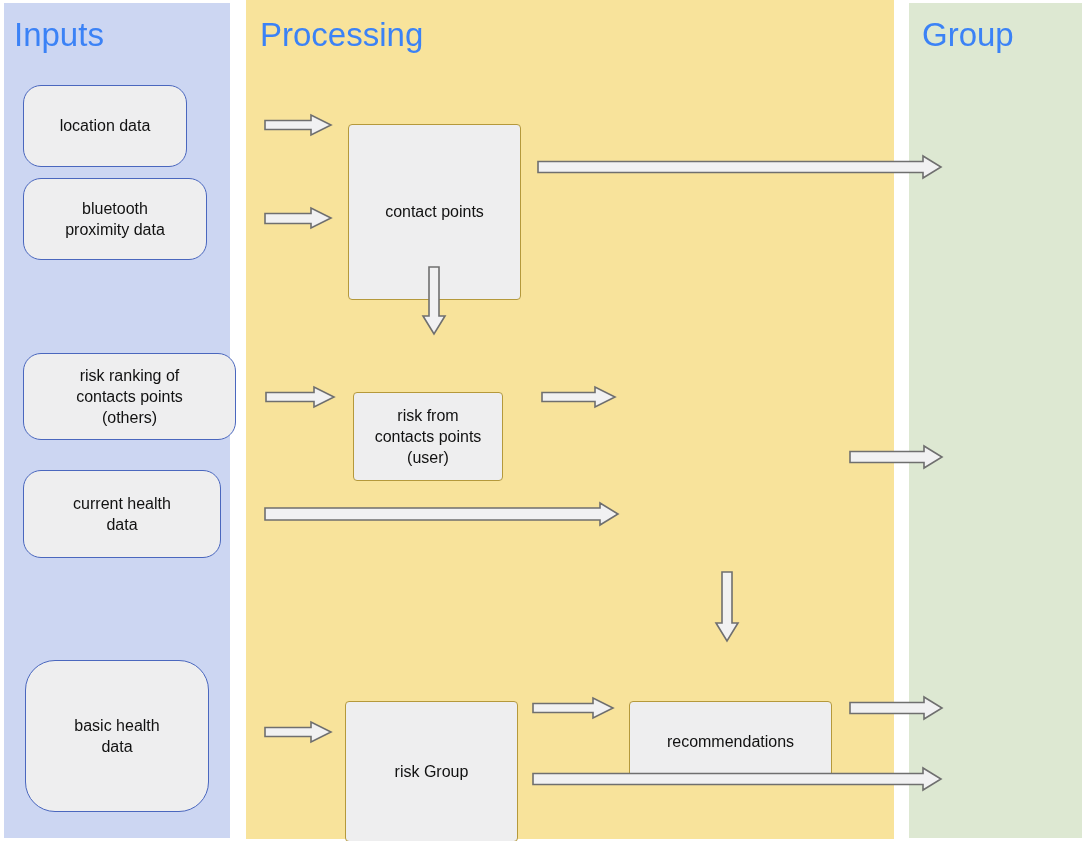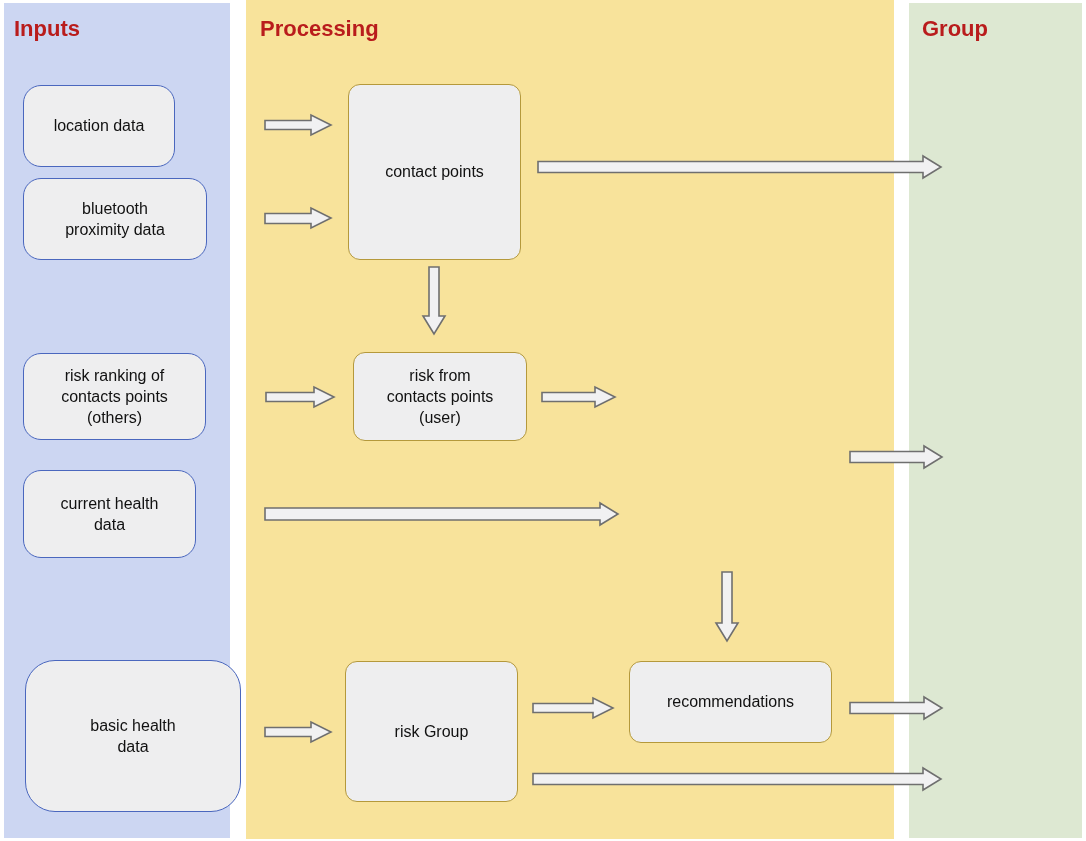--- a/index.html
+++ b/index.html
@@ -7,41 +7,41 @@
     position:relative;width:1086px;height:841px;background:#ffffff;overflow:hidden;
     font-family:"Liberation Sans",sans-serif;color:#111111;
     --inputs-bg:#ccd6f2;--processing-bg:#f8e39b;--output-bg:#dde8d2;
     --node-fill:#eeeeef;--input-border:#4a67be;--process-border:#b5993b;
     --arrow-fill:#f1f1f2;--arrow-stroke:#6f6f6f;
   }
   .col{position:absolute;}
   .col-inputs{left:4px;top:3px;width:226px;height:835px;background:var(--inputs-bg);}
   .col-processing{left:246px;top:0px;width:648px;height:839px;background:var(--processing-bg);}
   .col-output{left:909px;top:3px;width:173px;height:835px;background:var(--output-bg);}
-  .col-header{position:absolute;font-size:22px;font-weight:700;color:#b91c1c;white-space:nowrap;}
+  .col-header{position:absolute;font-size:33px;font-weight:400;color:#3b82f6;white-space:nowrap;}
   .hdr-inputs{left:14px;top:16px;}
   .hdr-processing{left:260px;top:16px;text-align:center;}
   .hdr-output{left:922px;top:16px;}
   .node{
     position:absolute;display:flex;align-items:center;justify-content:center;
     text-align:center;font-size:16px;line-height:1.32;white-space:pre-line;
     background:var(--node-fill);box-sizing:border-box;padding:2px 6px;
   }
   .node-input{border:1.6px solid var(--input-border);border-radius:18px;}
   .node-input.big-radius{border-radius:30px;}
-  .node-process{border:1.2px solid var(--process-border);border-radius:12px;}
+  .node-process{border:1.2px solid var(--process-border);border-radius:4px;margin-top:40px;}
   
-  .n-location{left:23px;top:85px;width:152px;height:82px;}
+  .n-location{left:23px;top:85px;width:164px;height:82px;}
   .n-bluetooth{left:23px;top:178px;width:184px;height:82px;}
-  .n-riskranking{left:23px;top:353px;width:183px;height:87px;}
-  .n-currenthealth{left:23px;top:470px;width:173px;height:88px;}
-  .n-basichealth{left:25px;top:660px;width:216px;height:152px;}
+  .n-riskranking{left:23px;top:353px;width:213px;height:87px;}
+  .n-currenthealth{left:23px;top:470px;width:198px;height:88px;}
+  .n-basichealth{left:25px;top:660px;width:184px;height:152px;}
   
   .n-contactpoints{left:348px;top:84px;width:173px;height:176px;}
-  .n-riskfrom{left:353px;top:352px;width:174px;height:89px;}
+  .n-riskfrom{left:353px;top:352px;width:150px;height:89px;}
   .n-finalrisk{left:628px;top:353px;width:203px;height:205px;}
   .n-riskgroup{left:345px;top:661px;width:173px;height:141px;}
   .n-recommendations{left:629px;top:661px;width:203px;height:82px;}
   svg.arrows{position:absolute;left:0;top:0;width:1086px;height:841px;pointer-events:none;}
   .arrow{fill:var(--arrow-fill);stroke:var(--arrow-stroke);stroke-width:1.6;stroke-linejoin:miter;}
 </style>
 </head>
 <body>
 
 <div id="canvas" style="--inputs-bg: #ccd6f2; --processing-bg: #f8e39b; --output-bg: #dde8d2; --node-fill: #eeeeef; --input-border: #4a67be; --process-border: #b5993b; --arrow-fill: #f1f1f2; --arrow-stroke: #6f6f6f;">

